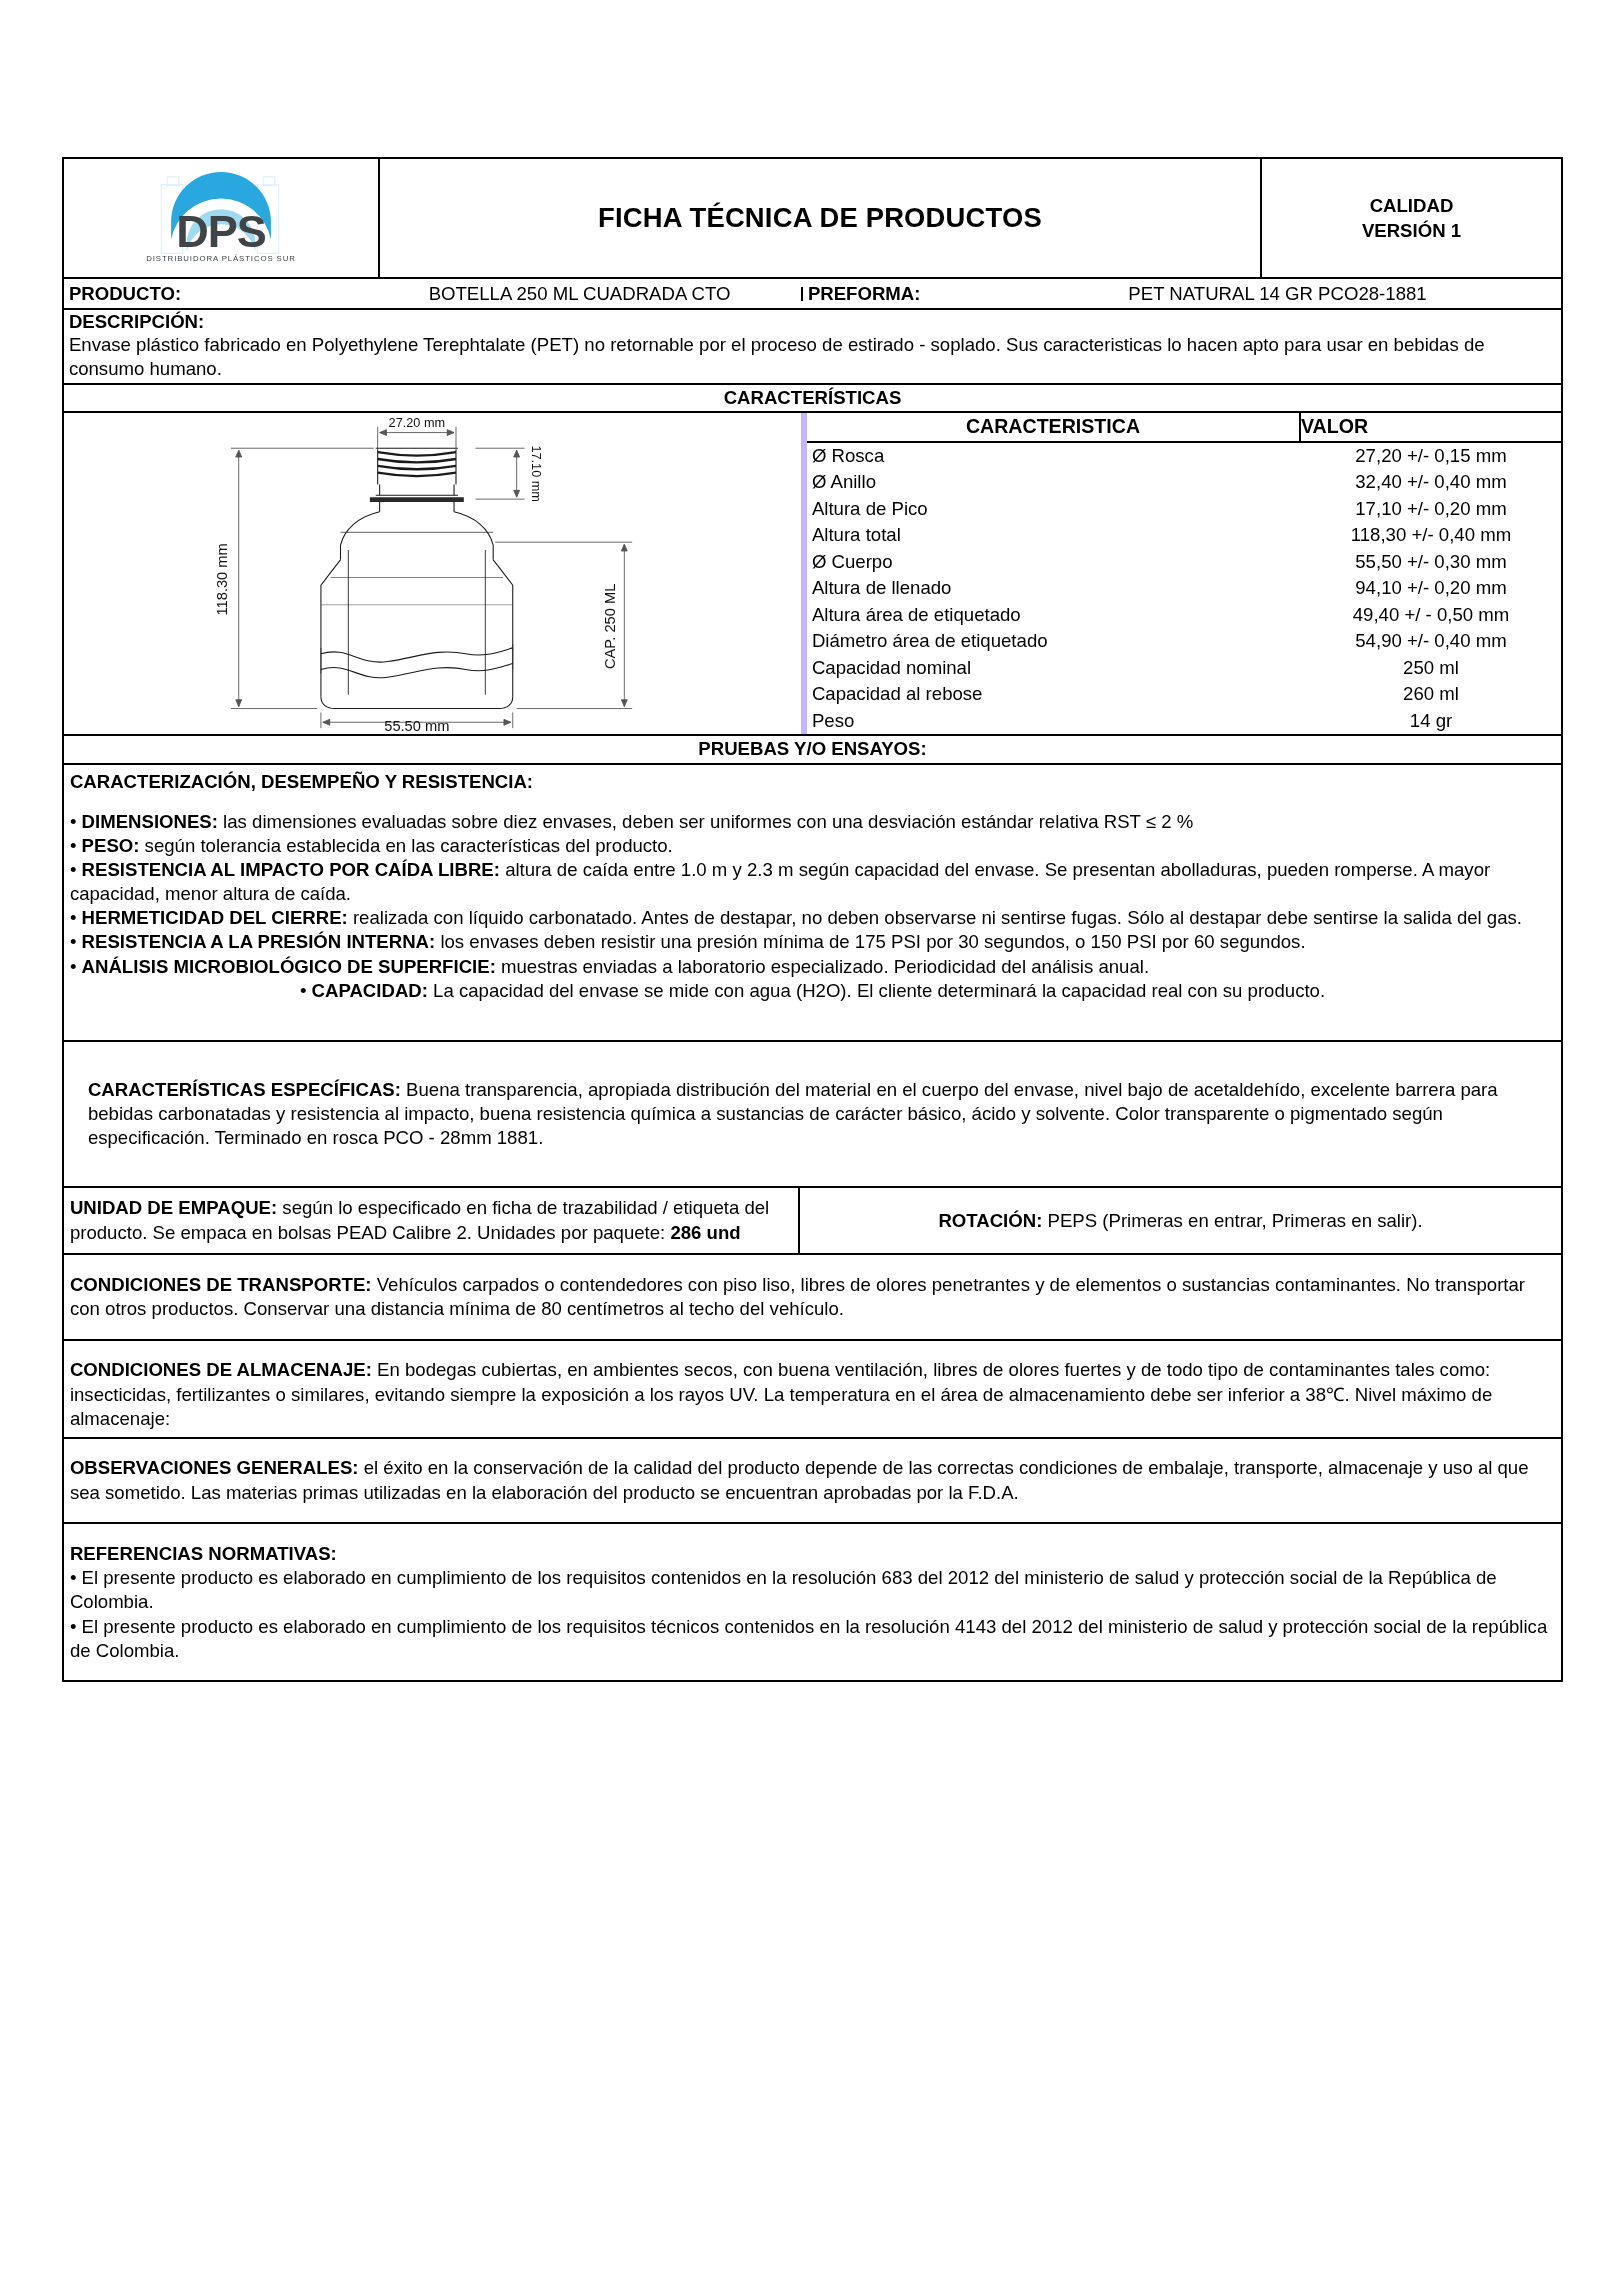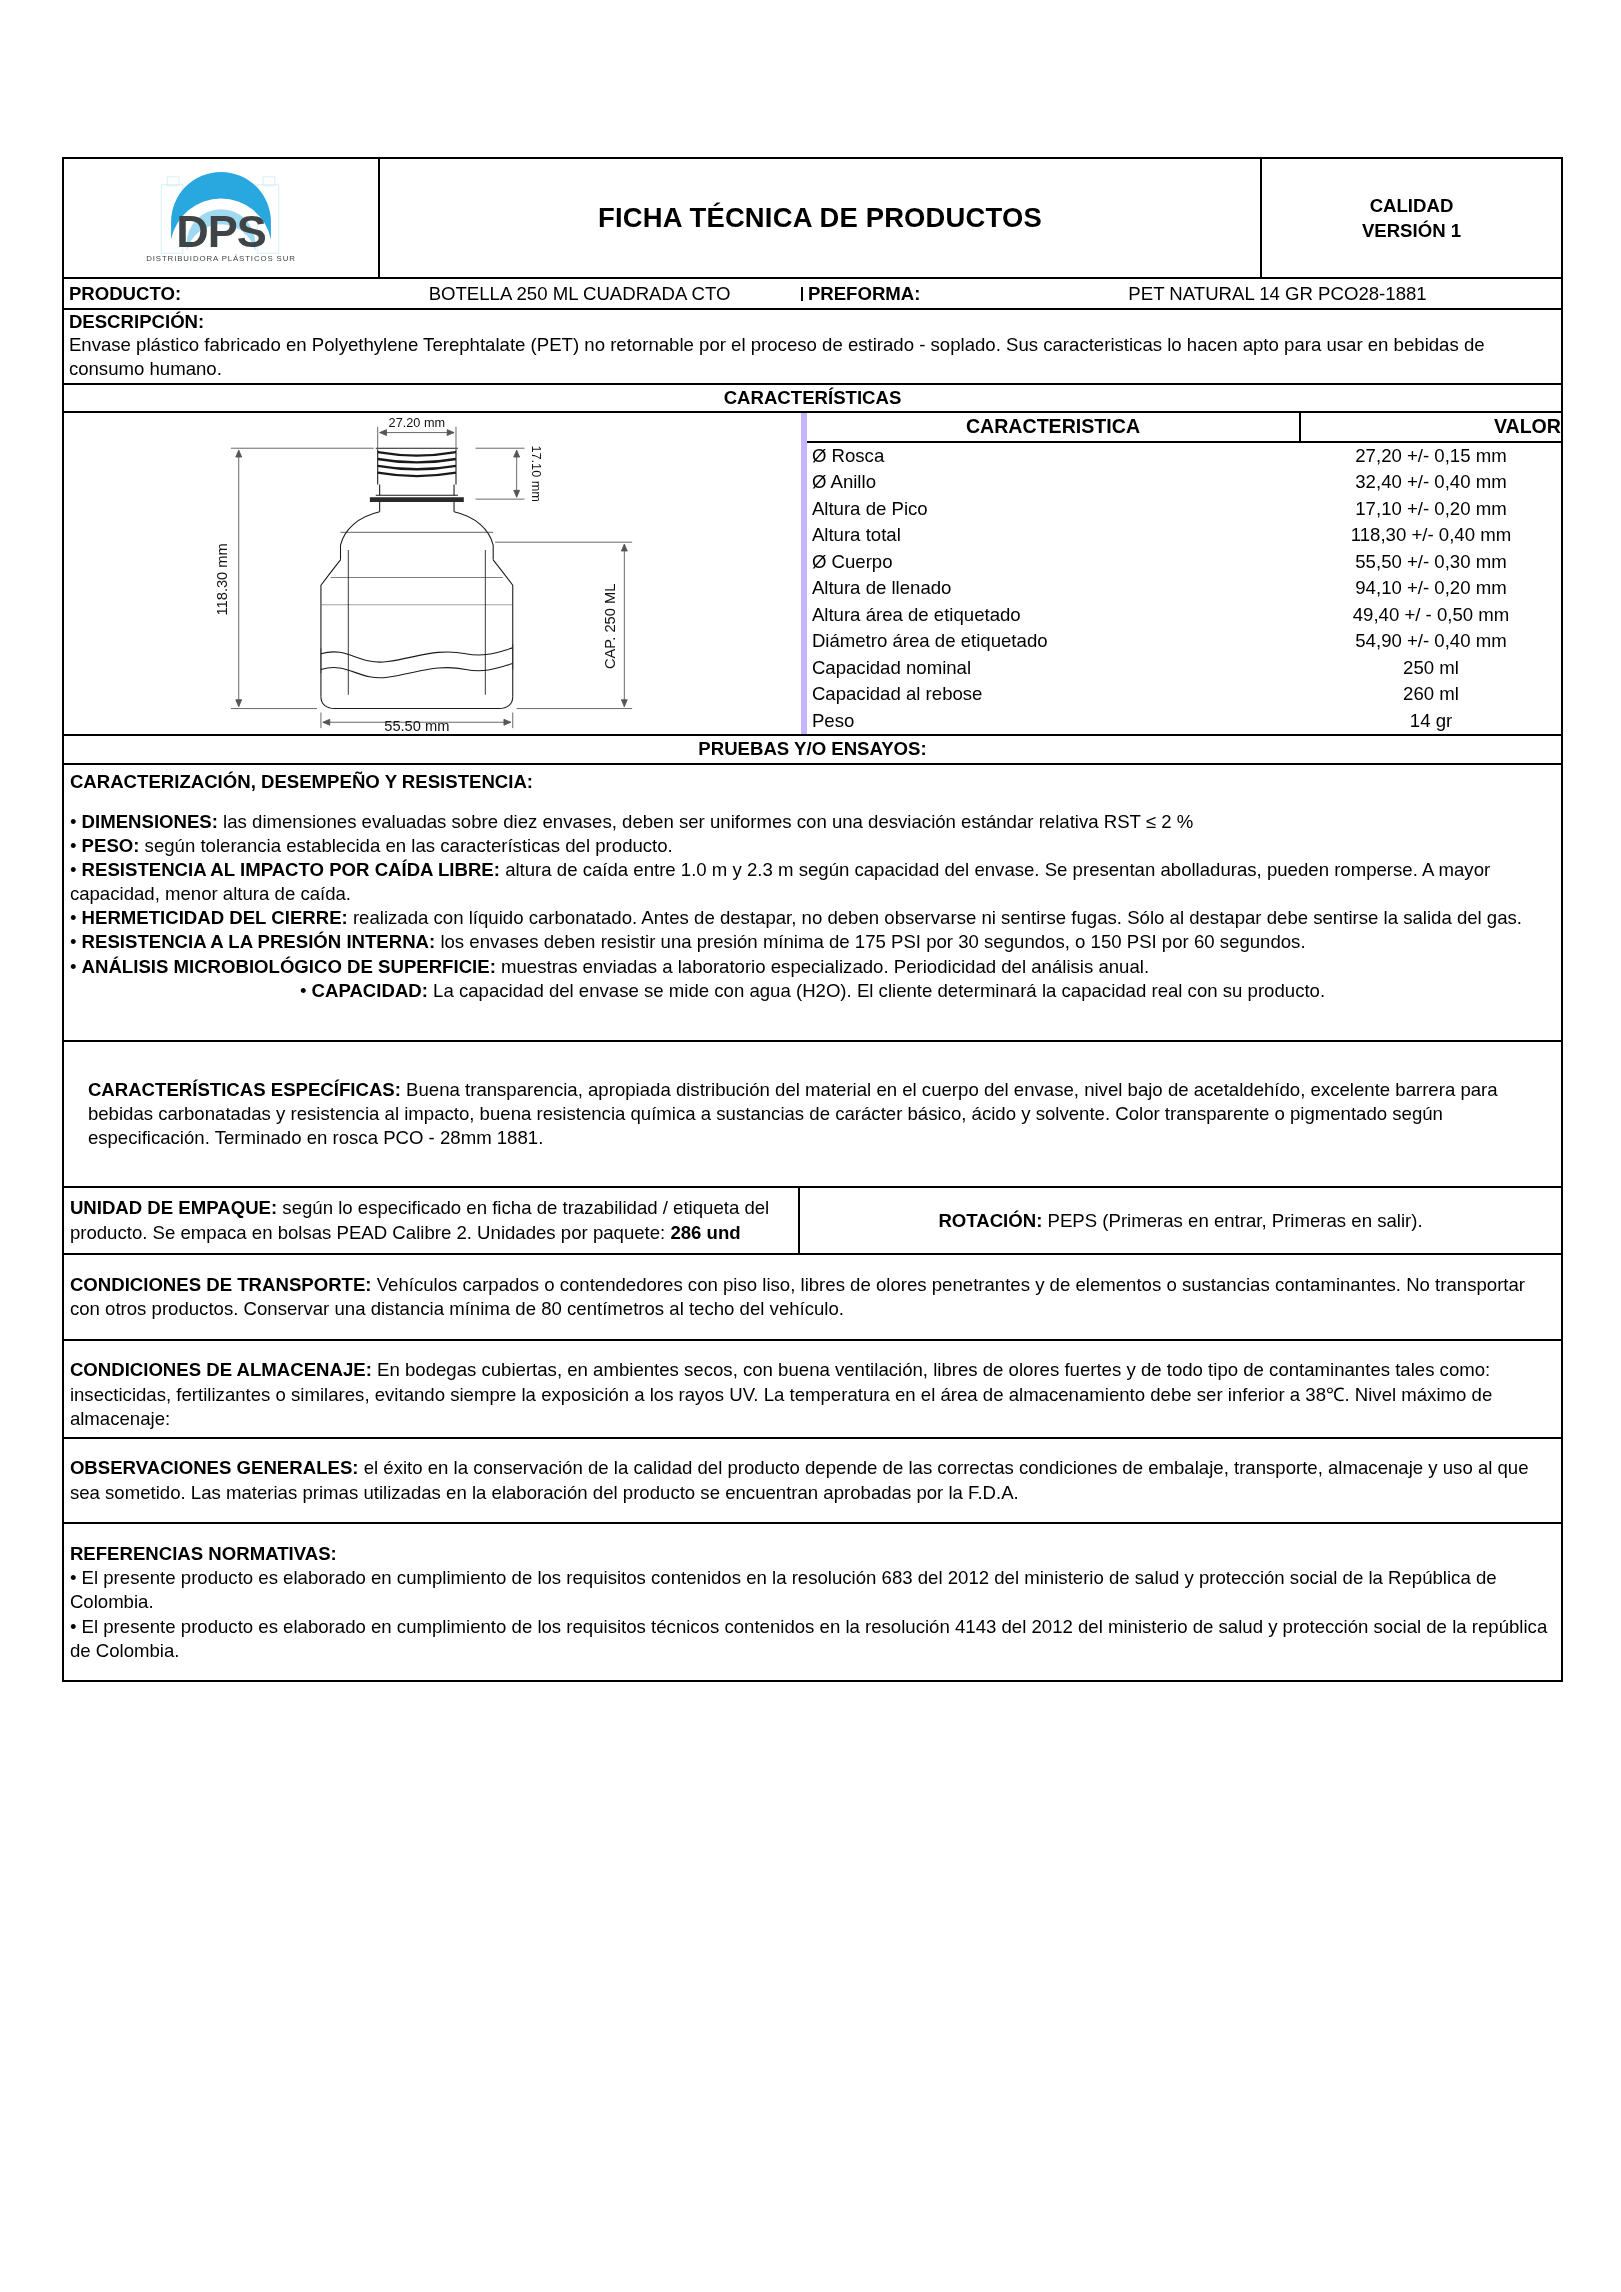--- a/index.html
+++ b/index.html
@@ -153,21 +153,21 @@
   .ct-head .c1 {
     flex: 1;
     text-align: center;
     border-right: 2px solid #000;
     box-sizing: border-box;
     height: 27.4px;
     line-height: 27.4px;
   }
   .ct-head .c2 {
     width: 260px;
-    text-align: right;
+    text-align: left;
     height: 27.4px;
     line-height: 27.4px;
   }
   .ct-row {
     display: flex;
     font-size: 18.6px;
     height: 26.5px;
     align-items: center;
   }
   .ct-row .c1 {

